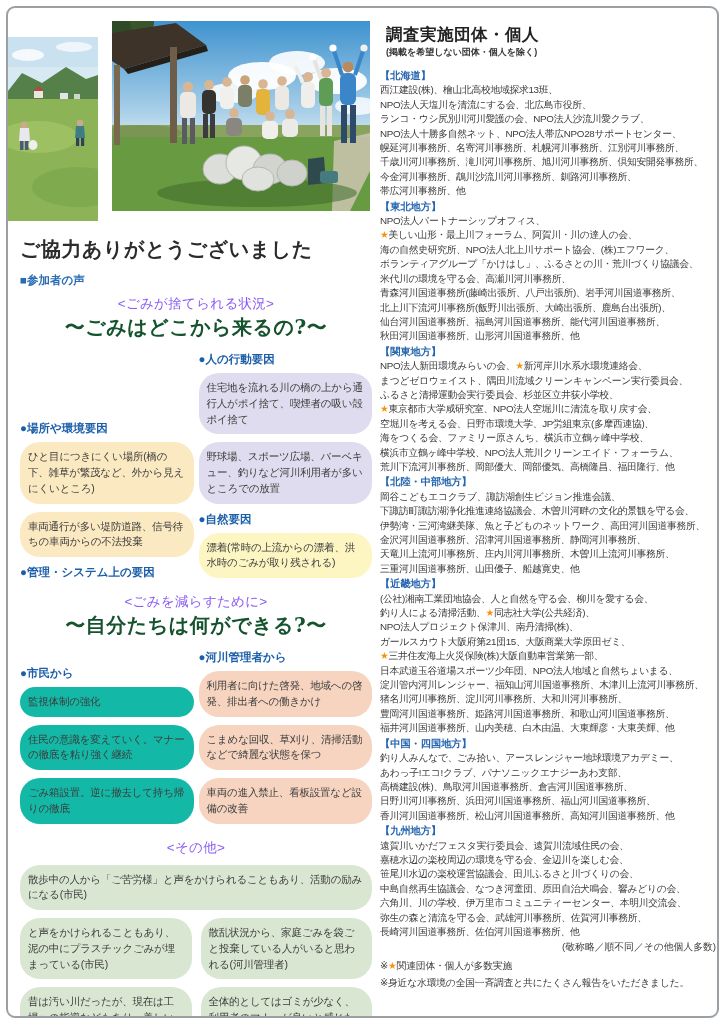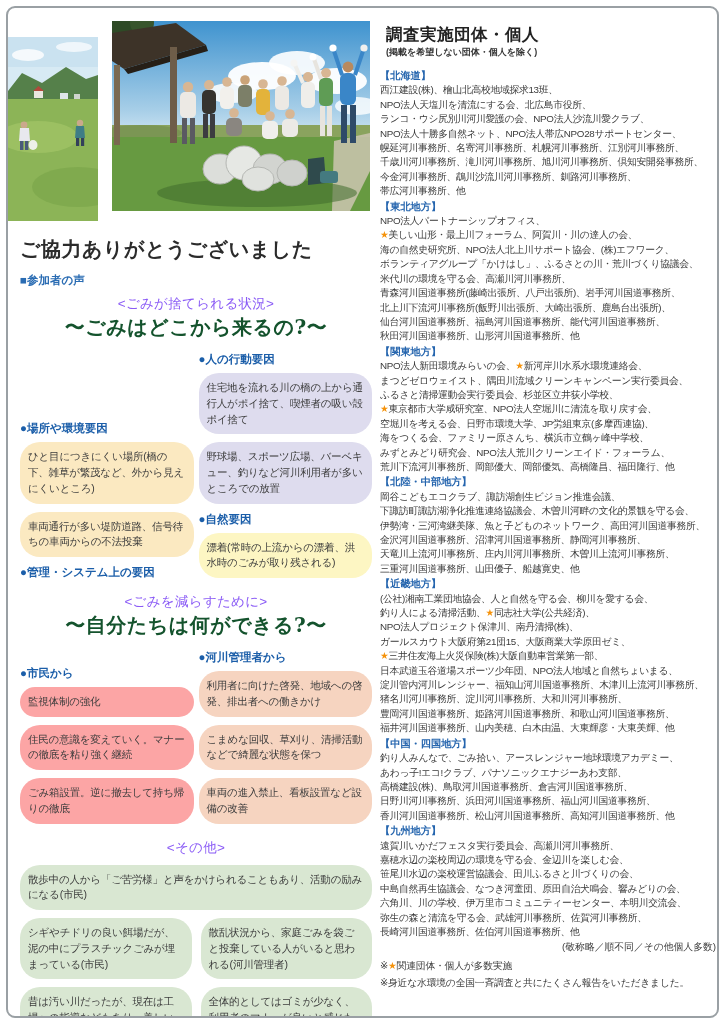--- a/index.html
+++ b/index.html
@@ -25,21 +25,21 @@
                    font-family:"DejaVu Serif","Liberation Serif",serif;letter-spacing:.5px;}
   .two-col{display:flex;gap:5px;align-items:flex-end;}
   .two-col>div{flex:1;min-width:0;}
   .group-heading{font-size:11.5px;font-weight:bold;color:#1b5ea9;margin:4px 0 6px;}
   .box{border-radius:20px;padding:7px 8px;margin:0 0 8px;font-size:10.5px;line-height:1.5;
        letter-spacing:-.2px;color:#3c3c3c;}
   .box-cream{background:#fbe9c1;}
   .box-pink{background:#f7d9d7;}
   .box-lavender{background:#dedcee;}
   .box-yellow{background:#fdf6c3;}
-  .box-blue{background:#fca5a5;}
+  .box-blue{background:#14b8a6;}
   .box-salmon{background:#f6d4c0;}
   .box-green{background:#d9e7d2;}
   .full-box{margin-top:2px;}
   .grid-2{display:flex;gap:9px;}
   .grid-2>div{flex:1;min-width:0;}
 
   
   .org-title-row{display:flex;align-items:baseline;margin-bottom:10px;flex-direction:column;}
   .org-title{font-size:16.5px;font-weight:bold;color:#222;letter-spacing:.5px;}
   .org-note{font-size:9px;font-weight:bold;color:#333;margin-left:6px;white-space:nowrap;}
@@ -213,21 +213,21 @@
         </div>
     </div>
 
     <div class="sec-title">
       <div class="sub">&lt;その他&gt;</div>
     </div>
     <div style="height:6px"></div>
     <div class="box box-green full-box">散歩中の人から「ご苦労様」と声をかけられることもあり、活動の励みになる(市民)</div>
     <div class="grid-2">
       <div id="oth-col1">
-          <div class="box box-green">シギやチドリの良い餌場だが、泥の中にプラスチックごみが埋まっている(市民)</div>
+          <div class="box box-green">と声をかけられることもあり、泥の中にプラスチックごみが埋まっている(市民)</div>
           <div class="box box-green">昔は汚い川だったが、現在は工場への指導などもあり、美しい水に戻っている(市民)</div>
         </div>
       <div id="oth-col2">
           <div class="box box-green">散乱状況から、家庭ごみを袋ごと投棄している人がいると思われる(河川管理者)</div>
           <div class="box box-green">全体的としてはゴミが少なく、利用者のマナーが良いと感じた(河川管理者)</div>
         </div>
     </div>
   </div>
 
   <div class="col-right">
@@ -260,21 +260,21 @@
           <div class="org-line star-text">秋田河川国道事務所、山形河川国道事務所、他</div>
         </div>
         <div class="region">
           <div class="region-name">【関東地方】</div>
           <div class="org-line star-text">NPO法人新田環境みらいの会、<span class="star">★</span>新河岸川水系水環境連絡会、</div>
           <div class="org-line star-text">まつどゼロウェイスト、隅田川流域クリーンキャンペーン実行委員会、</div>
           <div class="org-line star-text">ふるさと清掃運動会実行委員会、杉並区立井荻小学校、</div>
           <div class="org-line star-text"><span class="star">★</span>東京都市大学咸研究室、NPO法人空堀川に清流を取り戻す会、</div>
           <div class="org-line star-text">空堀川を考える会、日野市環境大学、JP労組東京(多摩西連協)、</div>
           <div class="org-line star-text">海をつくる会、ファミリー原さんち、横浜市立鶴ヶ峰中学校、</div>
-          <div class="org-line star-text">みずとみどり研究会、NPO法人荒川クリーンエイド・フォーラム、</div>
+          <div class="org-line star-text">横浜市立鶴ヶ峰中学校、NPO法人荒川クリーンエイド・フォーラム、</div>
           <div class="org-line star-text">荒川下流河川事務所、岡部優大、岡部優気、高橋隆昌、福田隆行、他</div>
         </div>
         <div class="region">
           <div class="region-name">【北陸・中部地方】</div>
           <div class="org-line star-text">岡谷こどもエコクラブ、諏訪湖創生ビジョン推進会議、</div>
           <div class="org-line star-text">下諏訪町諏訪湖浄化推進連絡協議会、木曽川河畔の文化的景観を守る会、</div>
           <div class="org-line star-text">伊勢湾・三河湾継美隊、魚と子どものネットワーク、高田河川国道事務所、</div>
           <div class="org-line star-text">金沢河川国道事務所、沼津河川国道事務所、静岡河川事務所、</div>
           <div class="org-line star-text">天竜川上流河川事務所、庄内川河川事務所、木曽川上流河川事務所、</div>
           <div class="org-line star-text">三重河川国道事務所、山田優子、船越寛史、他</div>
@@ -295,21 +295,21 @@
         <div class="region">
           <div class="region-name">【中国・四国地方】</div>
           <div class="org-line star-text">釣り人みんなで、ごみ拾い、アースレンジャー地球環境アカデミー、</div>
           <div class="org-line star-text">あわっ子!エコ!クラブ、パナソニックエナジーあわ支部、</div>
           <div class="org-line star-text">高橋建設(株)、鳥取河川国道事務所、倉吉河川国道事務所、</div>
           <div class="org-line star-text">日野川河川事務所、浜田河川国道事務所、福山河川国道事務所、</div>
           <div class="org-line star-text">香川河川国道事務所、松山河川国道事務所、高知河川国道事務所、他</div>
         </div>
         <div class="region">
           <div class="region-name">【九州地方】</div>
-          <div class="org-line star-text">遠賀川いかだフェスタ実行委員会、高瀬川河川事務所、</div>
+          <div class="org-line star-text">遠賀川いかだフェスタ実行委員会、遠賀川流域住民の会、</div>
           <div class="org-line star-text">嘉穂水辺の楽校周辺の環境を守る会、金辺川を楽しむ会、</div>
           <div class="org-line star-text">笹尾川水辺の楽校運営協議会、田川ふるさと川づくりの会、</div>
           <div class="org-line star-text">中島自然再生協議会、なつき河童団、原田自治犬鳴会、響みどりの会、</div>
           <div class="org-line star-text">六角川、川の学校、伊万里市コミュニティーセンター、本明川交流会、</div>
           <div class="org-line star-text">弥生の森と清流を守る会、武雄河川事務所、佐賀河川事務所、</div>
           <div class="org-line star-text">長崎河川国道事務所、佐伯河川国道事務所、他</div>
         </div>
       </div>
     <div class="credit">(敬称略／順不同／その他個人多数)</div>
     <div class="notes">

